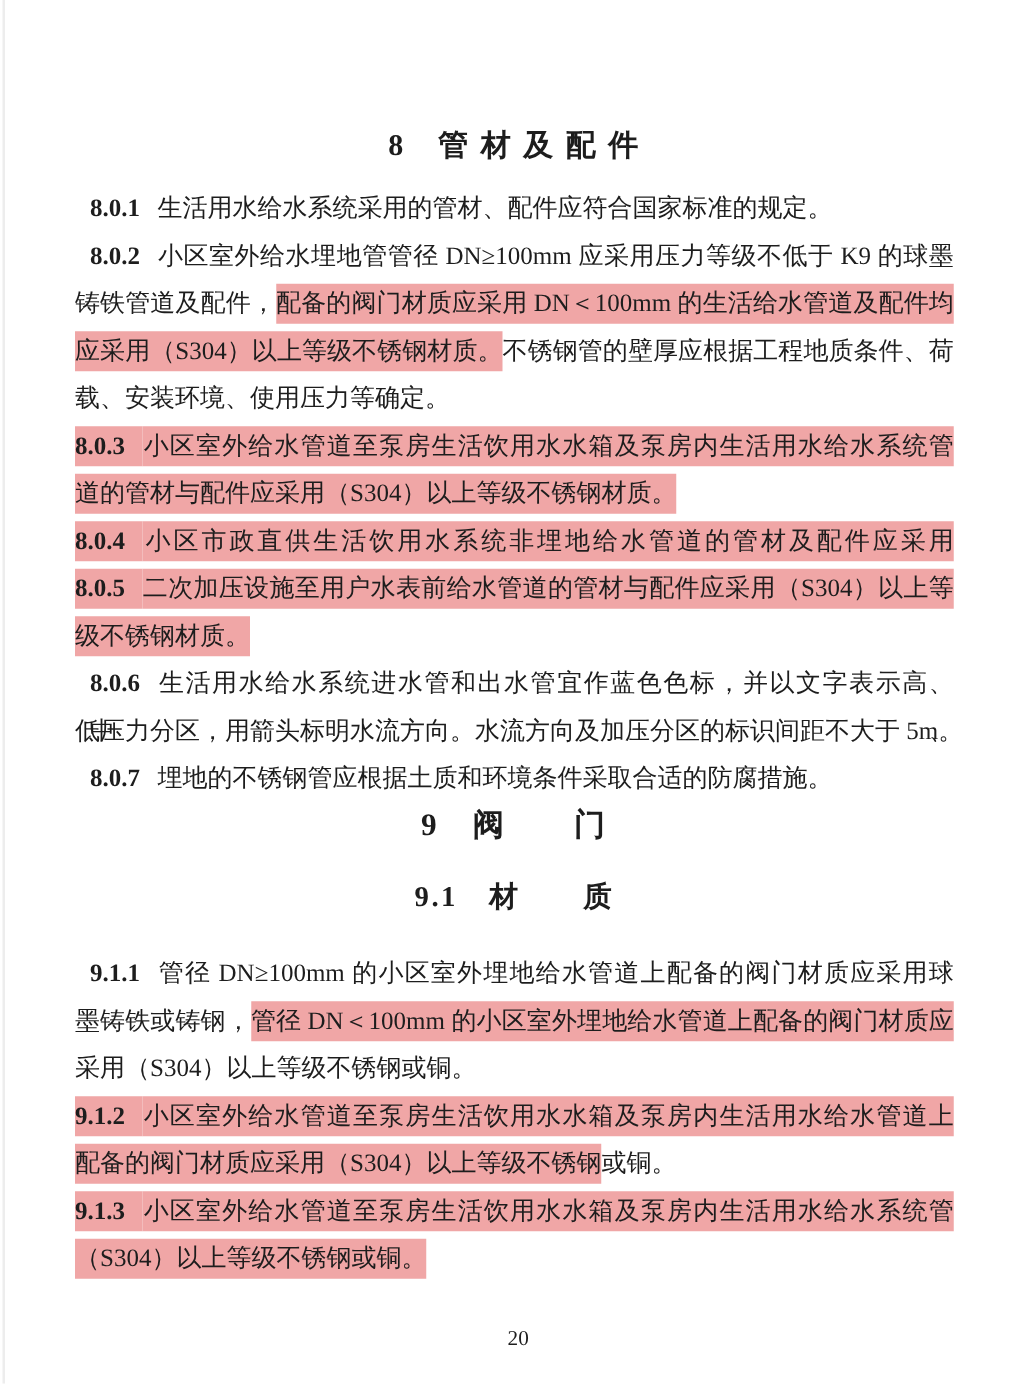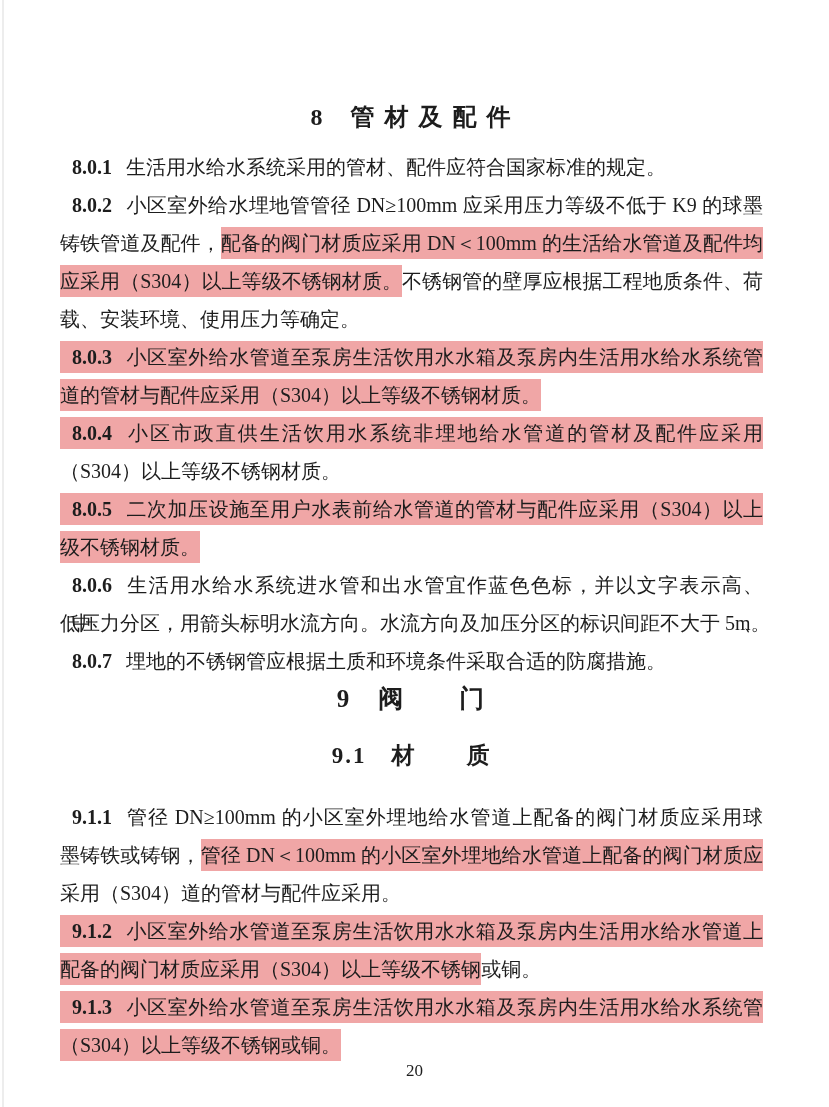--- a/index.html
+++ b/index.html
@@ -67,21 +67,21 @@
   .line.ind { padding-left: 12px; }
   .num {
     font-weight: 700;
     padding-right: 14px;
   }
   .hl {
     background: var(--highlight, #f0a6a6);
     padding-top: 5px;
     padding-bottom: 5px;
   }
-  .num.hl { padding-left: 12px; }
+  .num.hl { }
   .page-number {
     position: absolute;
     left: 0;
     right: 0;
     top: 1060px;
     text-align: center;
     font-size: 17px;
     line-height: 22px;
   }
 </style>
@@ -105,21 +105,20 @@
     <div class="line"><span>载、安装环境、使用压力等确定。</span></div>
   </div>
 
   <div class="clause">
     <div class="line fill"><span class="num hl">8.0.3</span><span class="hl">小区室外给水管道至泵房生活饮用水水箱及泵房内生活用水给水系统管</span></div>
     <div class="line"><span class="hl">道的管材与配件应采用（S304）以上等级不锈钢材质。</span></div>
   </div>
 
   <div class="clause">
     <div class="line fill"><span class="num hl">8.0.4</span><span class="hl">小区市政直供生活饮用水系统非埋地给水管道的管材及配件应采用</span></div>
-    <div class="line"><span>（S304）以上等级不锈钢材质。</span></div>
   </div>
 
   <div class="clause">
     <div class="line fill"><span class="num hl">8.0.5</span><span class="hl">二次加压设施至用户水表前给水管道的管材与配件应采用（S304）以上等</span></div>
     <div class="line"><span class="hl">级不锈钢材质。</span></div>
   </div>
 
   <div class="clause">
     <div class="line fill ind"><span class="num">8.0.6</span><span>生活用水给水系统进水管和出水管宜作蓝色色标，并以文字表示高、中、</span></div>
     <div class="line"><span>低压力分区，用箭头标明水流方向。水流方向及加压分区的标识间距不大于 5m。</span></div>
@@ -130,21 +129,21 @@
   </div>
 
   <div class="heading h-sec9">9　阀　　门</div>
   <div class="heading h-sub91">9.1　材　　质</div>
 
   <div class="clauses9">
 
     <div class="clause">
       <div class="line fill ind"><span class="num">9.1.1</span><span>管径 DN≥100mm 的小区室外埋地给水管道上配备的阀门材质应采用球</span></div>
       <div class="line fill"><span>墨铸铁或铸钢，</span><span class="hl">管径 DN＜100mm 的小区室外埋地给水管道上配备的阀门材质应</span></div>
-      <div class="line"><span>采用（S304）道的管材与配件应采用。</span></div>
+      <div class="line"><span>采用（S304）以上等级不锈钢或铜。</span></div>
     </div>
 
     <div class="clause">
       <div class="line fill"><span class="num hl">9.1.2</span><span class="hl">小区室外给水管道至泵房生活饮用水水箱及泵房内生活用水给水管道上</span></div>
       <div class="line"><span class="hl">配备的阀门材质应采用（S304）以上等级不锈钢</span><span>或铜。</span></div>
     </div>
 
     <div class="clause">
       <div class="line fill"><span class="num hl">9.1.3</span><span class="hl">小区室外给水管道至泵房生活饮用水水箱及泵房内生活用水给水系统管</span></div>
       <div class="line"><span class="hl">（S304）以上等级不锈钢或铜。</span></div>

